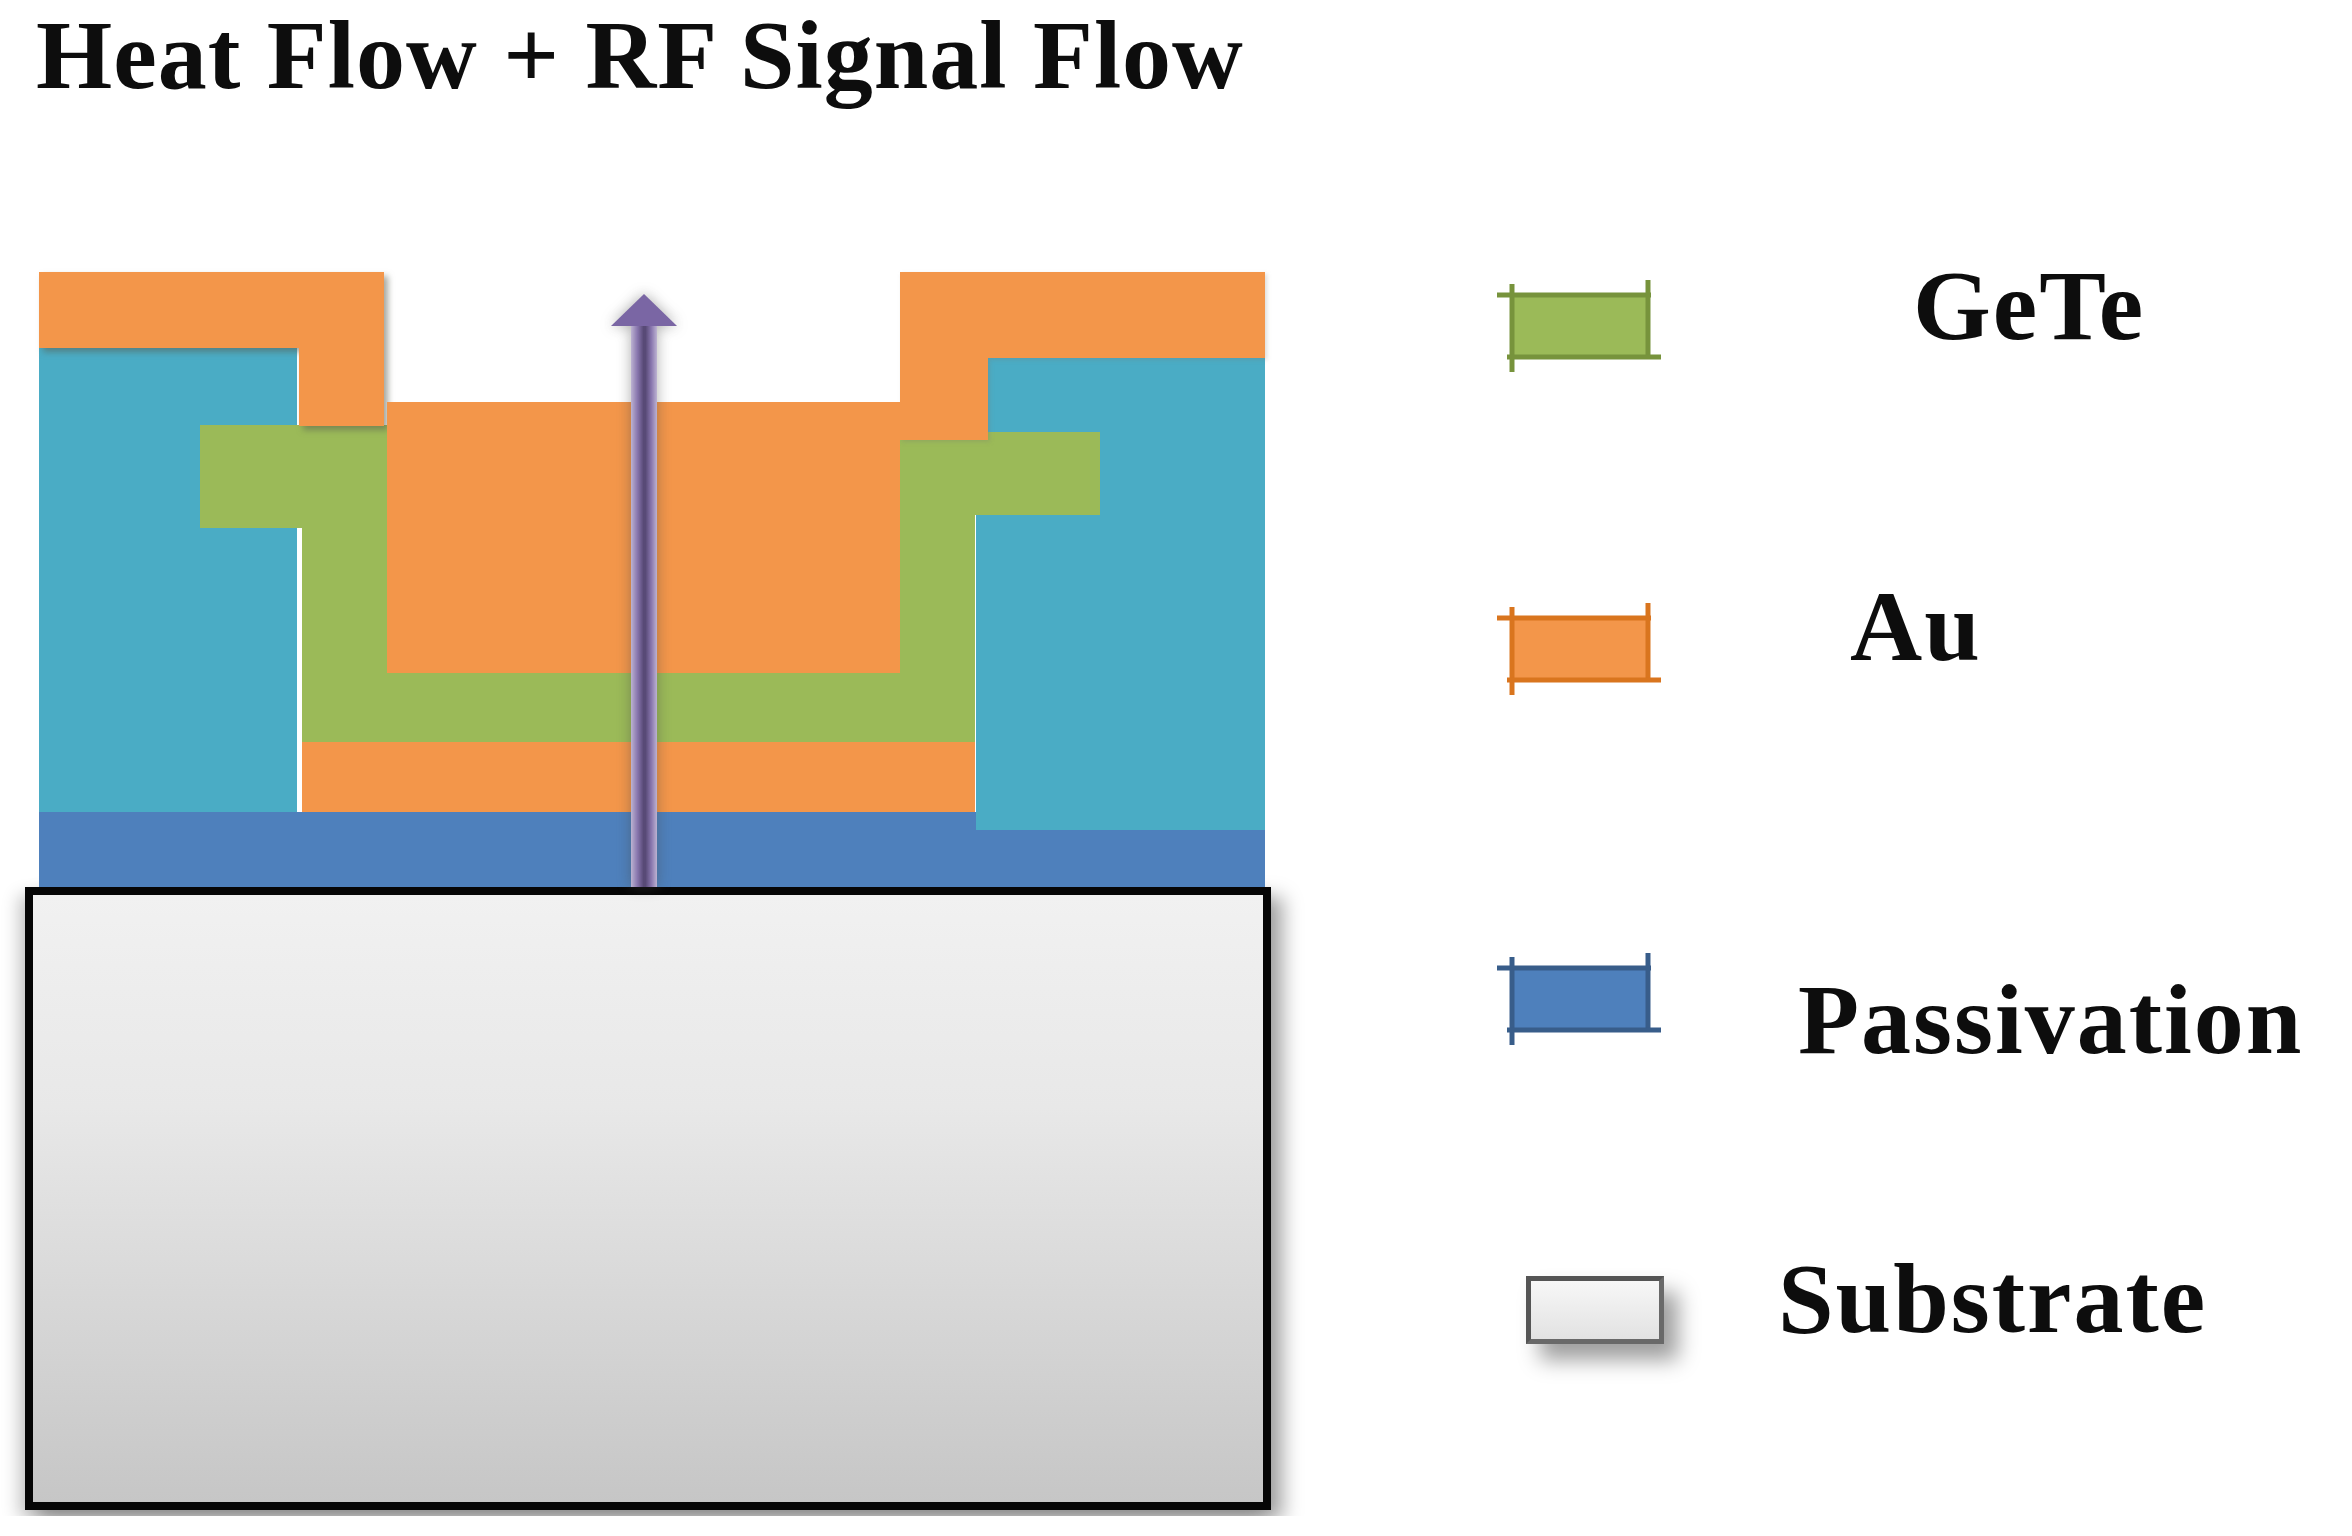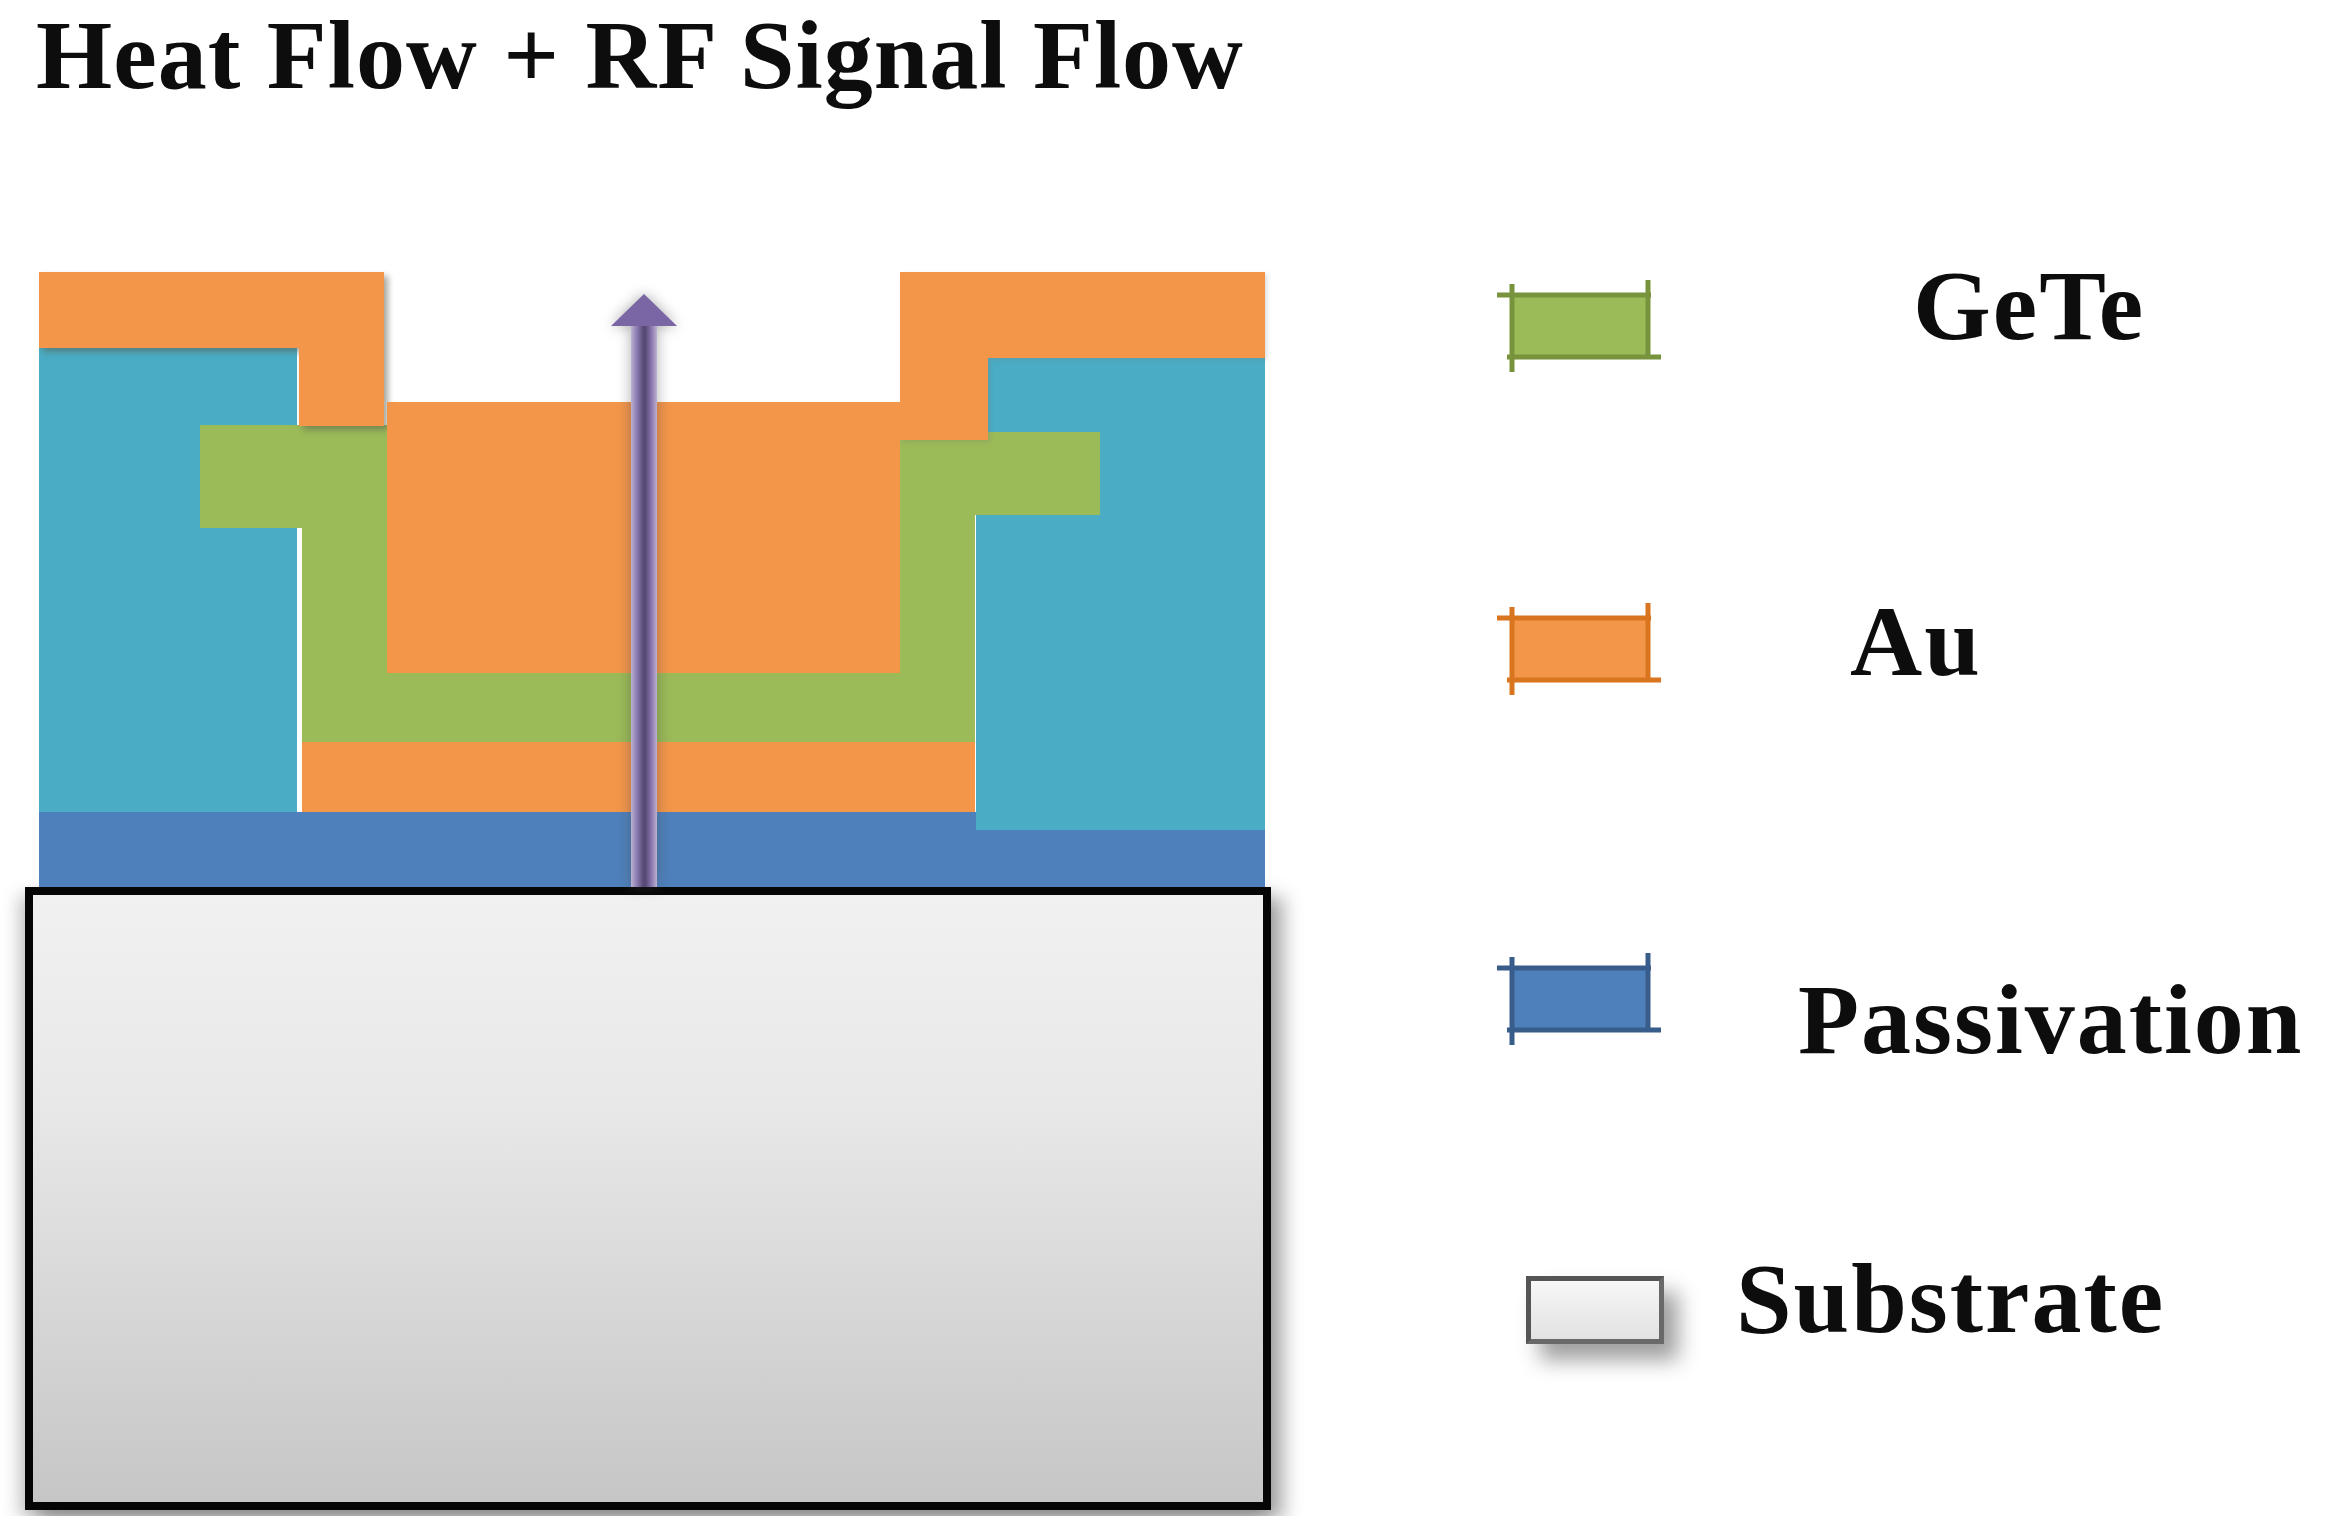--- a/index.html
+++ b/index.html
@@ -39,23 +39,23 @@
   #arrow-shaft{left:631px;top:322px;width:26px;height:565px;}
   #arrow-shaft::after{content:"";position:absolute;left:0;top:0;width:100%;height:100%;
      background:linear-gradient(90deg,rgba(255,255,255,.50) 0%,rgba(255,255,255,.10) 25%,
                 rgba(0,0,0,.28) 48%,rgba(0,0,0,.28) 56%,rgba(255,255,255,.10) 78%,rgba(255,255,255,.50) 100%);}
   #arrow-head{left:611px;top:294px;width:66px;height:32px;overflow:visible;}
 
   
   .legend-label{height:112px;line-height:112px;font-size:100px;font-weight:700;
                 color:#0d0d0d;letter-spacing:2px;white-space:nowrap;}
   #label-gete{left:1913px;top:250px;}
-  #label-au{left:1850px;top:586px;}
+  #label-au{left:1850px;top:571px;}
   #label-passivation{left:1798px;top:964px;}
-  #label-substrate{left:1736px;top:1243px;text-align:right;}
+  #label-substrate{left:1778px;top:1243px;text-align:right;}
   .swatch-svg{overflow:visible;}
   #swatch-gete{left:1505px;top:288px;}
   #swatch-au{left:1505px;top:611px;}
   #swatch-passivation{left:1505px;top:961px;}
   #swatch-substrate{left:1526px;top:1276px;width:138px;height:68px;box-sizing:border-box;
      border:5px solid #696969;border-top-color:#555;border-left-color:#555;
      background:linear-gradient(180deg,#F7F7F7,#E2E2E2);
      box-shadow:14px 16px 20px rgba(0,0,0,.38);}
 </style>
 </head>

